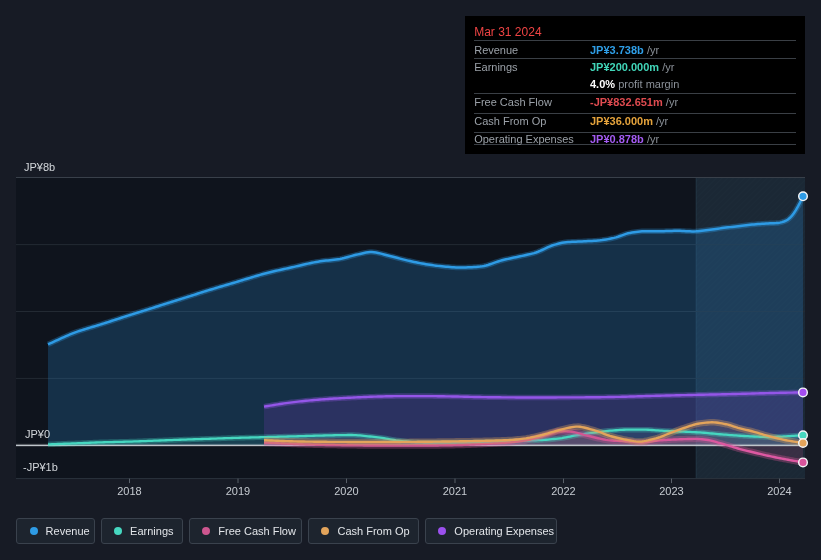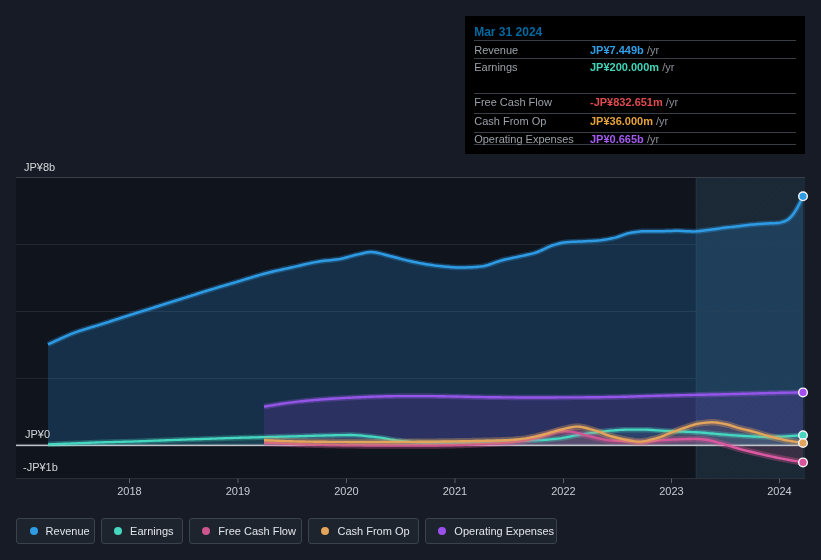--- a/index.html
+++ b/index.html
@@ -2,21 +2,21 @@
 <html><head><meta charset="utf-8">
 <style>
 * { margin:0; padding:0; box-sizing:border-box; }
 html,body { width:821px; height:560px; background:#171b25; overflow:hidden; }
 body { font-family:"Liberation Sans", sans-serif; position:relative; }
 .stage { position:absolute; inset:0; }
 svg { position:absolute; left:0; top:0; }
 .yl { fill:#d3d7db; font-size:11px; }
 .xl { fill:#c6cbd1; font-size:11px; }
 .tt { position:absolute; left:465.2px; top:16px; width:339.8px; height:138.3px; background:#000; z-index:5; }
-.tt-h { position:absolute; left:9px; top:8.5px; color:#0369a1; font-size:12px; font-weight:bold; line-height:14px; }
+.tt-h { position:absolute; left:9px; top:8.5px; color:#ef4444; font-size:12px; font-weight:normal; line-height:14px; }
 .tt-sep { position:absolute; left:9px; right:9px; height:1px; background:#3a3f45; }
 .tt-row { position:absolute; left:9px; right:0; height:14px; line-height:14px; font-size:11px; }
 .tt-row .lab { color:#9ba1a8; }
 .tt-row .val { position:absolute; left:115.8px; top:0; }
 .tt-row .yr { color:#8b9199; }
 .legend { position:absolute; left:16.3px; top:518.3px; display:flex; gap:5.8px; z-index:5; }
 .li { height:25.4px; background:#1d242e; border:1px solid #3a424d; border-radius:3px;
       display:flex; align-items:center; padding-left:12.3px; color:#e2e5e9; font-size:11px; white-space:nowrap; }
 .dot { width:8px; height:8px; border-radius:50%; margin-right:8px; flex:none; }
 </style></head>
@@ -90,25 +90,26 @@
       <text x="779.5" y="494.5" text-anchor="middle" class="xl">2024</text>
 </svg>
 <div class="tt">
 <div class="tt-h">Mar 31 2024</div>
 <div class="tt-sep" style="top:24.1px"></div>
 <div class="tt-sep" style="top:42.3px"></div>
 <div class="tt-sep" style="top:76.6px"></div>
 <div class="tt-sep" style="top:96.5px"></div>
 <div class="tt-sep" style="top:115.7px"></div>
 <div class="tt-sep" style="top:127.9px"></div>
-<div class="tt-row" style="top:26.6px"><span class="lab">Revenue</span><span class="val"><b style="color:#2f9fe8">JP¥7.449b</b> <span class="yr">/yr</span></span></div>
+<div class="tt-row" style="top:26.6px"><span class="lab">Revenue</span><span class="val"><b style="color:#2f9fe8">JP¥3.738b</b> <span class="yr">/yr</span></span></div>
 <div class="tt-row" style="top:43.8px"><span class="lab">Earnings</span><span class="val"><b style="color:#41d6b9">JP¥200.000m</b> <span class="yr">/yr</span></span></div>
+<div class="tt-row" style="top:60.6px"><span class="lab"></span><span class="val"><b style="color:#fff">4.0%</b> <span class="yr">profit margin</span></span></div>
 <div class="tt-row" style="top:79.2px"><span class="lab">Free Cash Flow</span><span class="val"><b style="color:#e04b50">-JP¥832.651m</b> <span class="yr">/yr</span></span></div>
 <div class="tt-row" style="top:98px"><span class="lab">Cash From Op</span><span class="val"><b style="color:#e5a33c">JP¥36.000m</b> <span class="yr">/yr</span></span></div>
-<div class="tt-row" style="top:115.6px"><span class="lab">Operating Expenses</span><span class="val"><b style="color:#a45bf2">JP¥0.665b</b> <span class="yr">/yr</span></span></div>
+<div class="tt-row" style="top:115.6px"><span class="lab">Operating Expenses</span><span class="val"><b style="color:#a45bf2">JP¥0.878b</b> <span class="yr">/yr</span></span></div>
 </div>
 <div class="legend">
       <div class="li" style="width:78.7px">
         <span class="dot" style="background:#2e9be5"></span>
         <span>Revenue</span>
       </div>
       <div class="li" style="width:82.4px">
         <span class="dot" style="background:#46d7c0"></span>
         <span>Earnings</span>
       </div>

